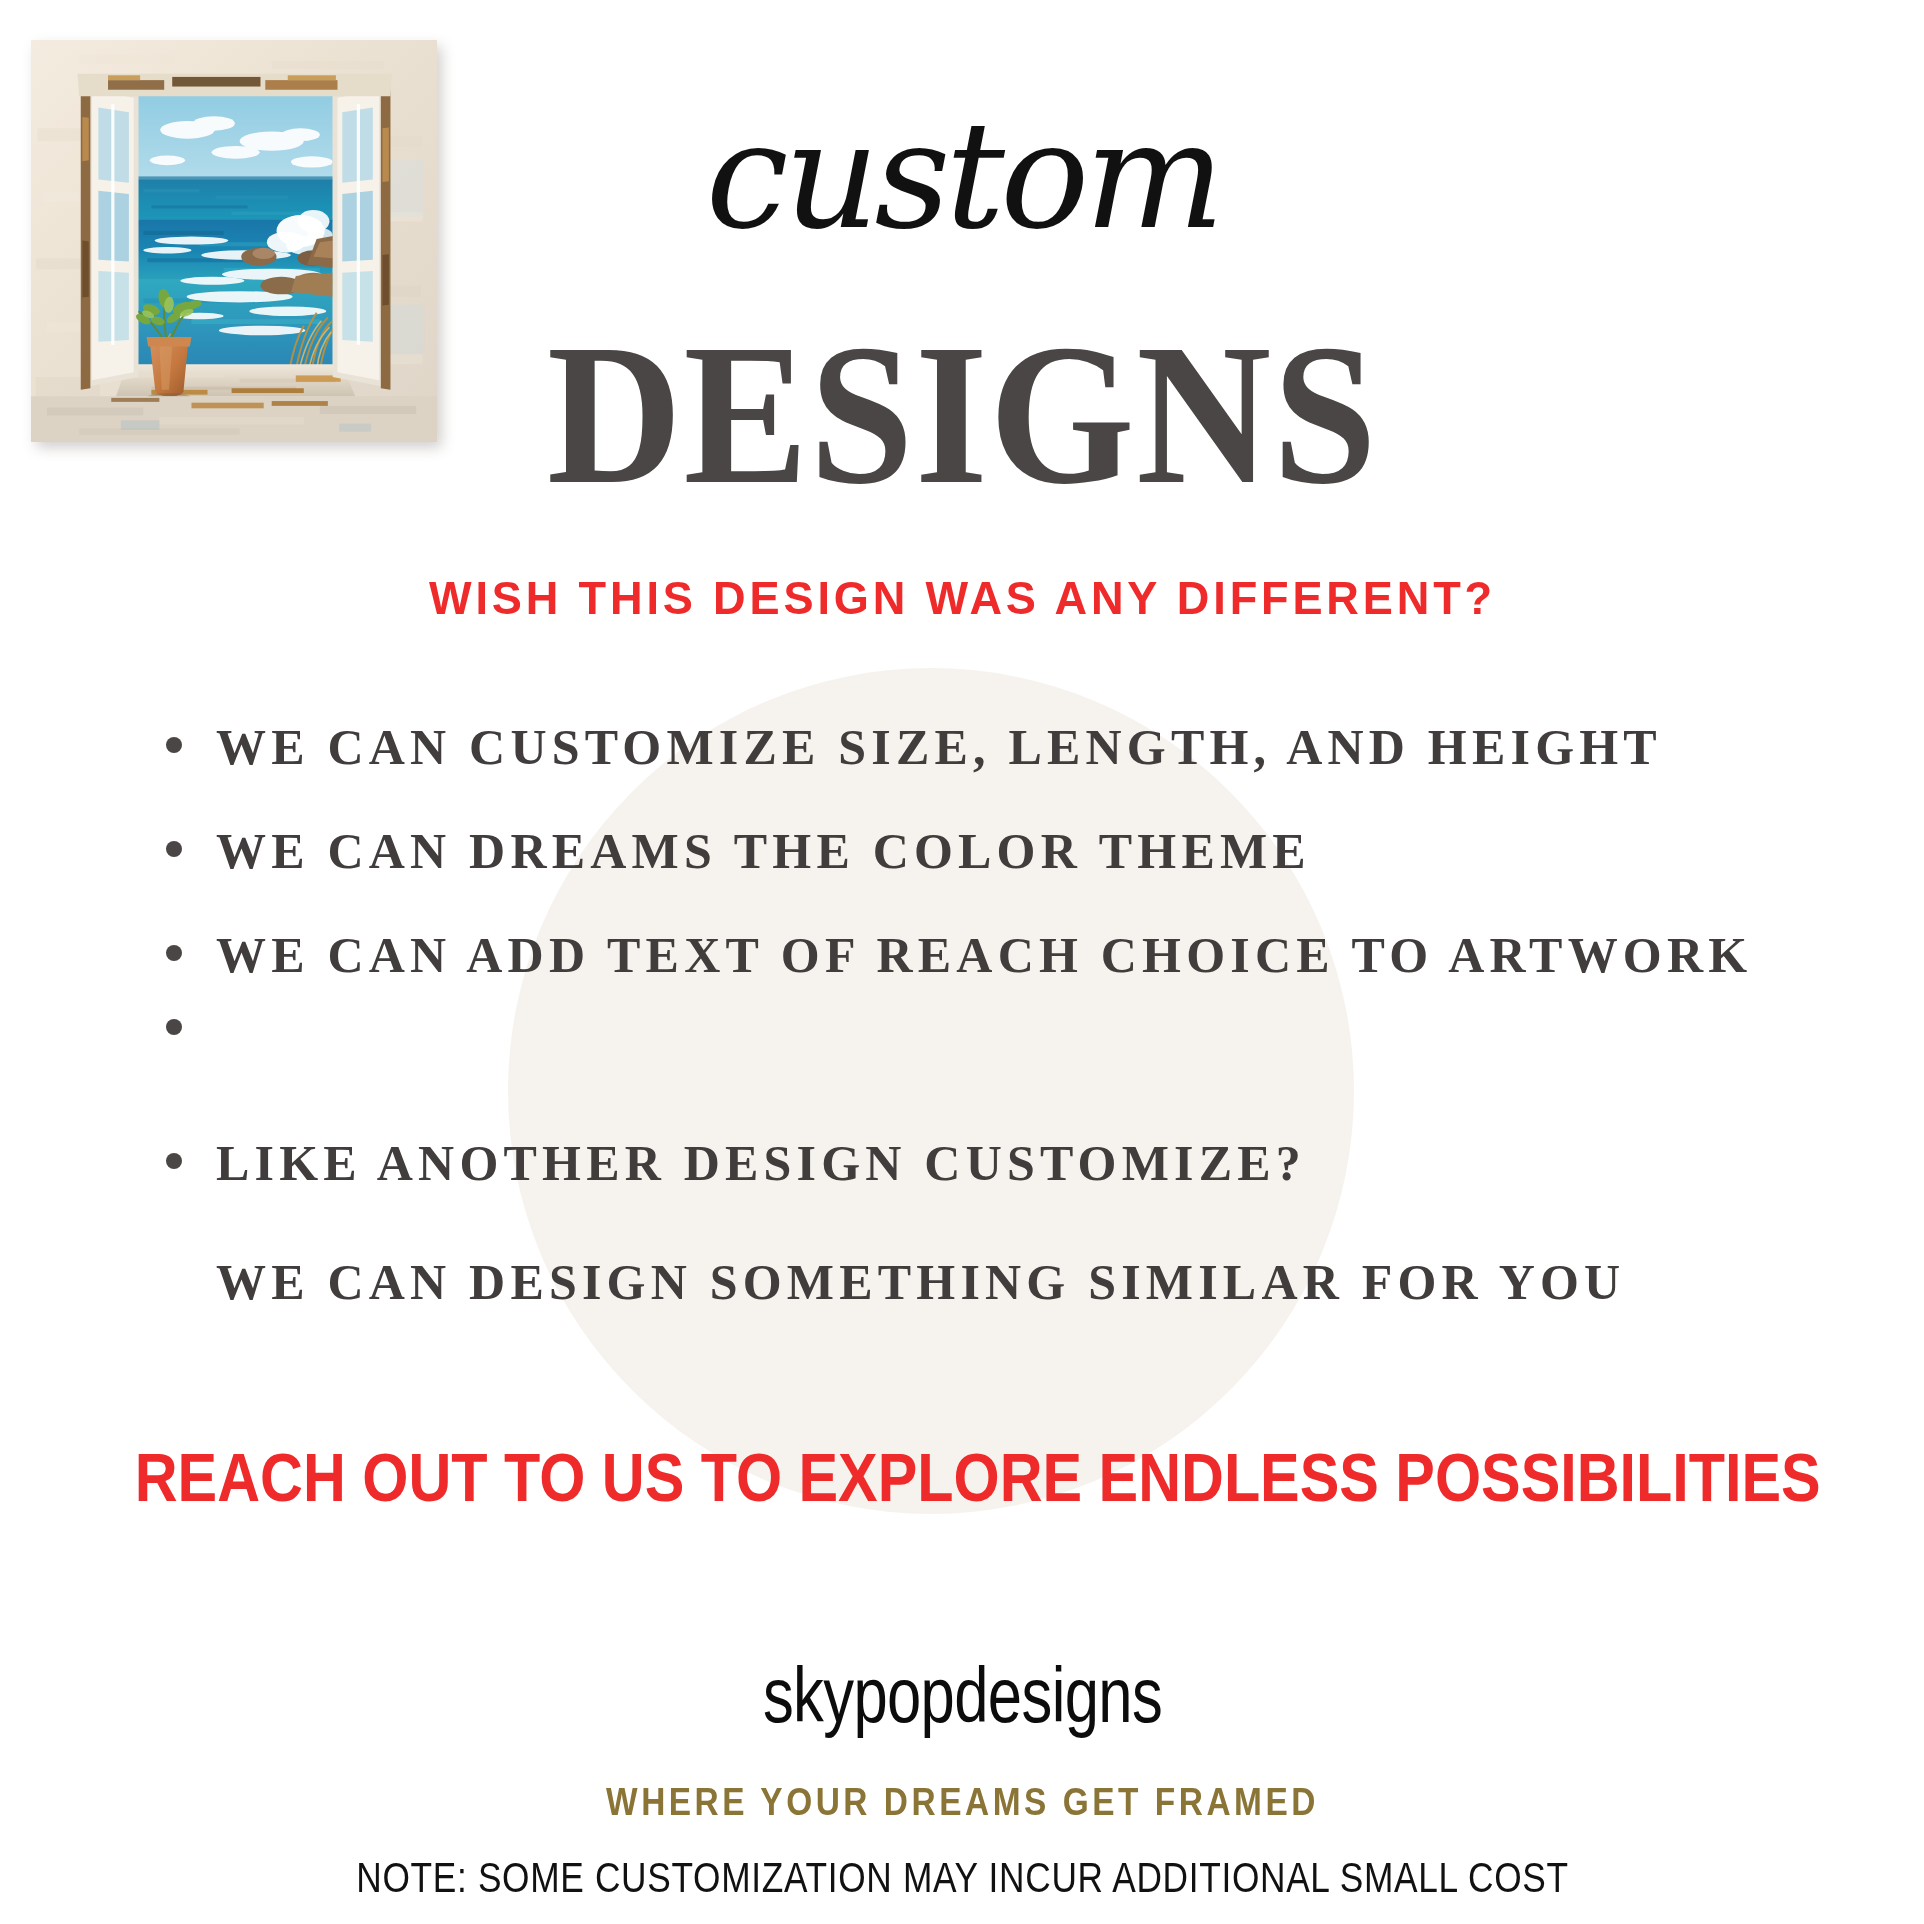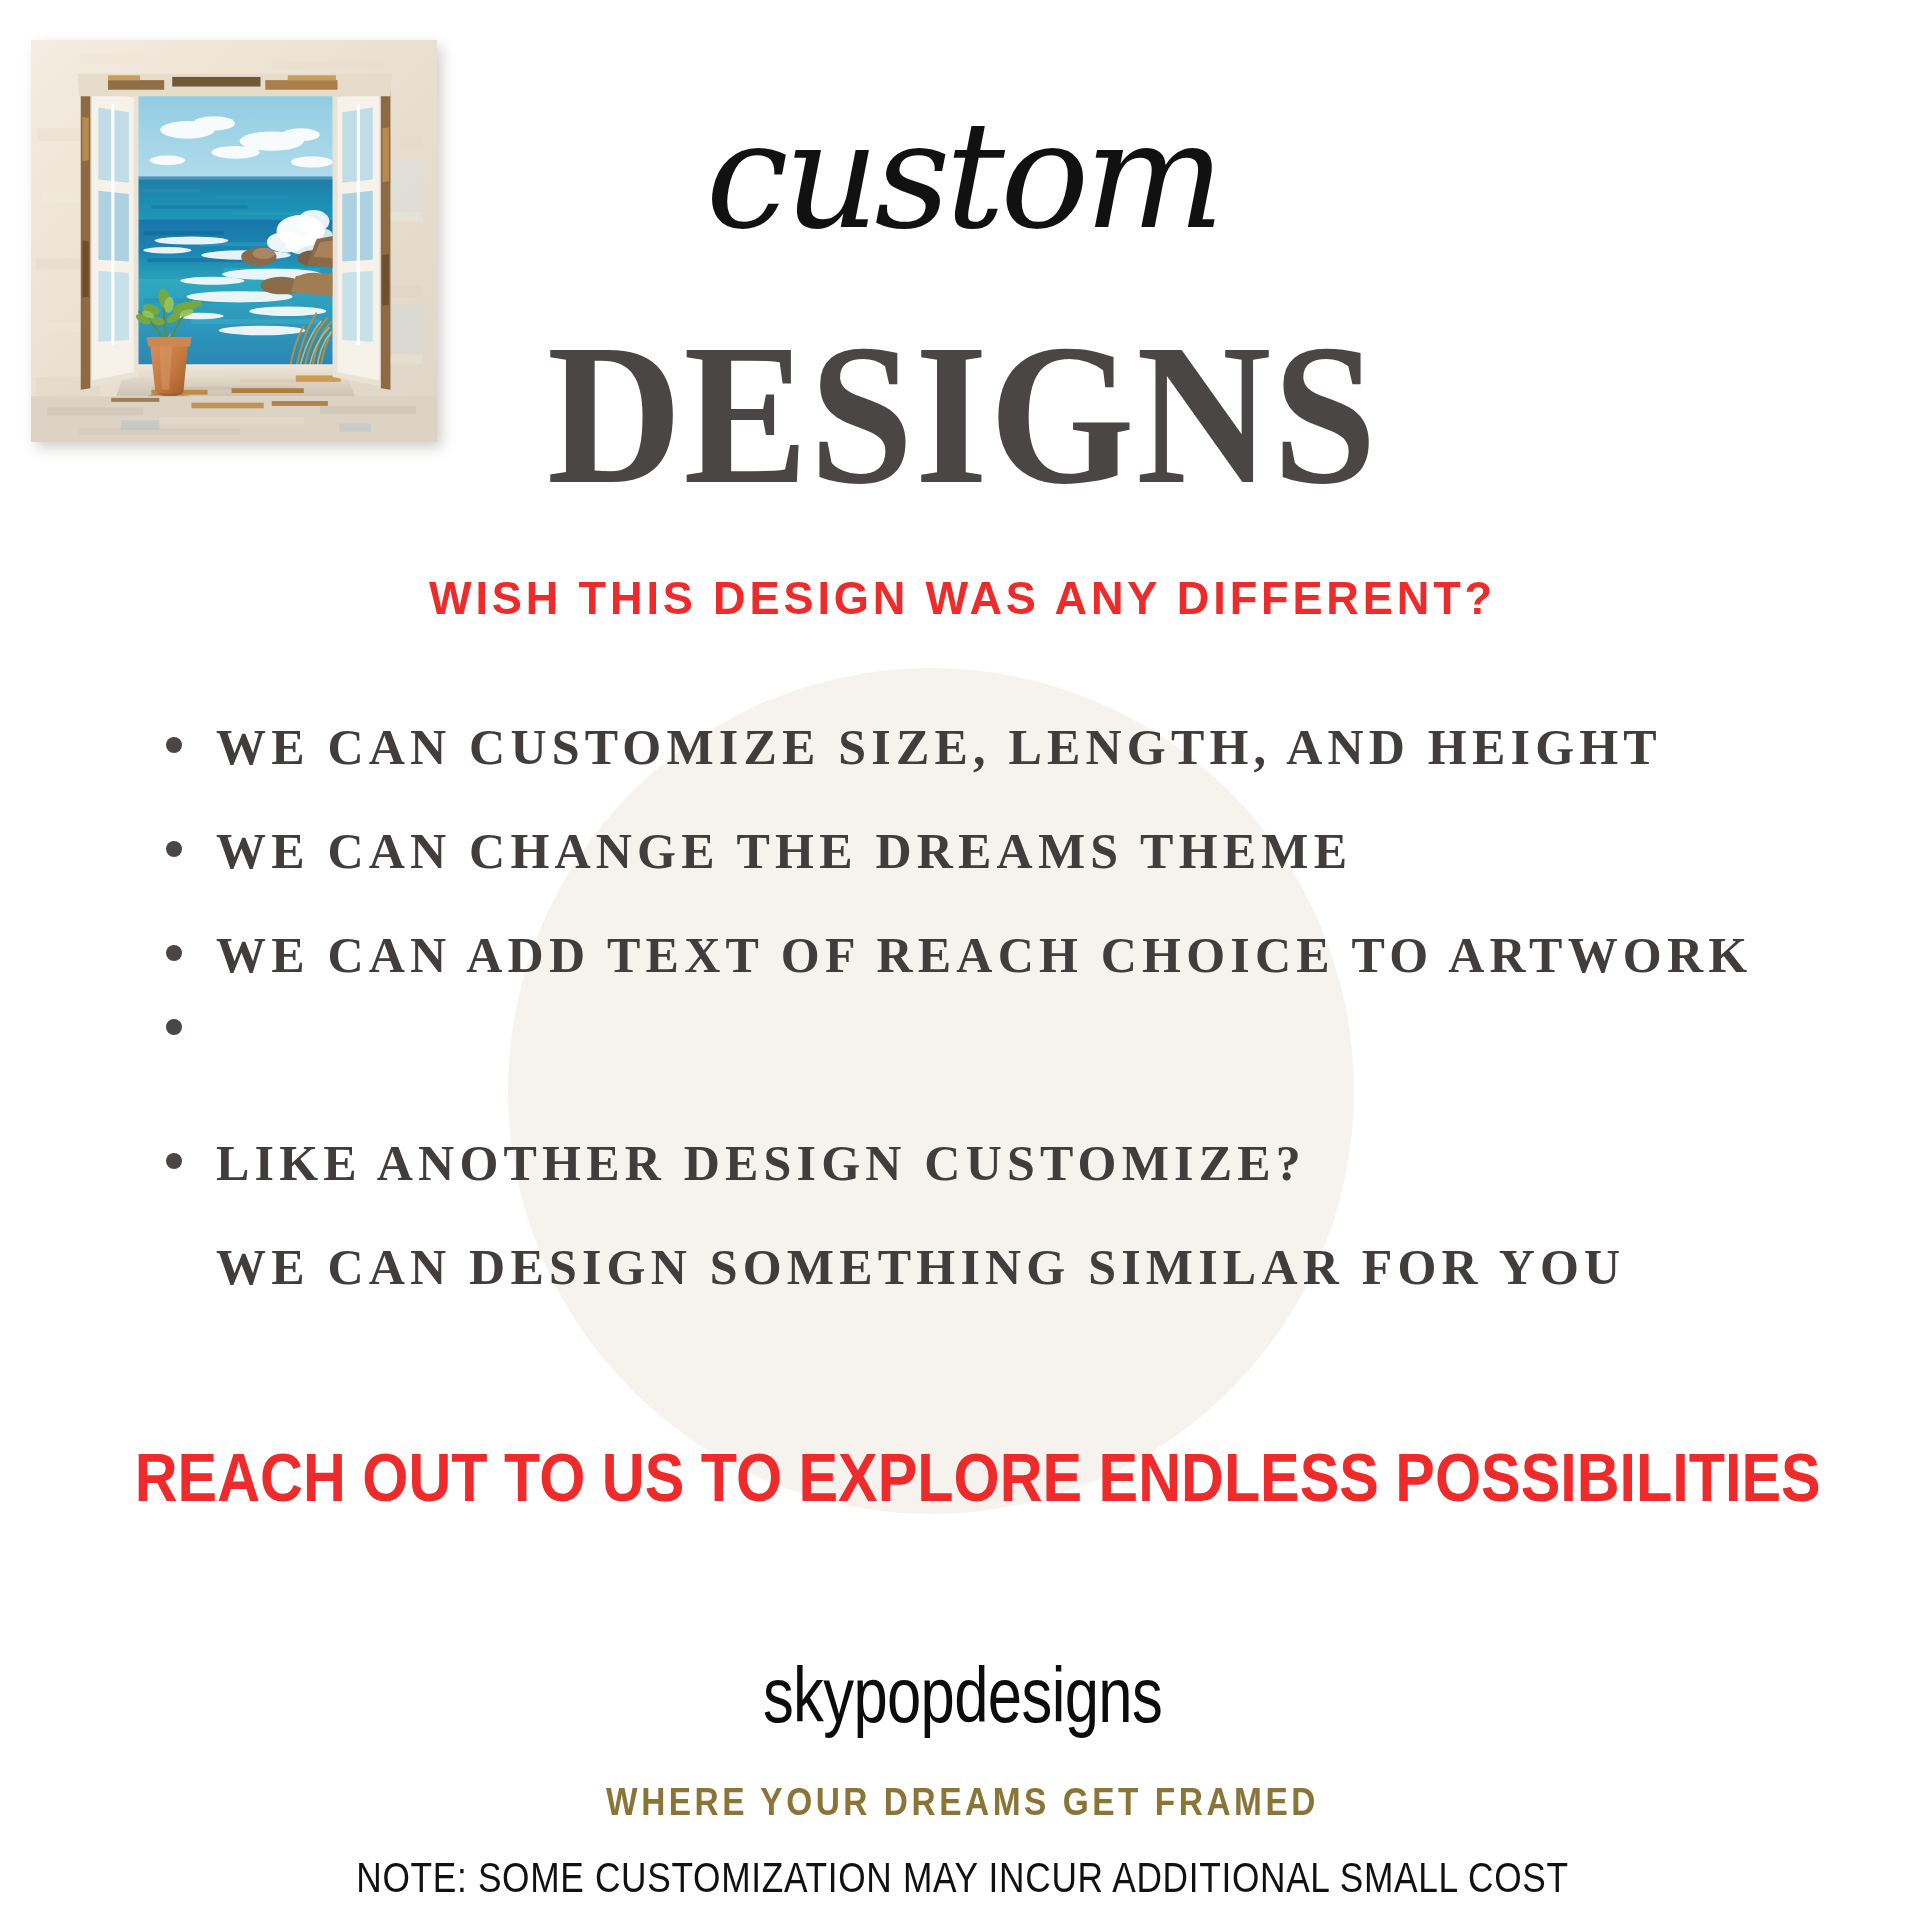--- a/index.html
+++ b/index.html
@@ -142,21 +142,21 @@
     font-family: "Liberation Serif", "DejaVu Serif", serif;
     font-weight: 700;
     font-size: 50px;
     line-height: 58px;
     color: #413d3c;
     letter-spacing: 5.2px;
     white-space: nowrap;
   }
   .continuation-row {
     display: flex;
-    align-items: flex-start;
+    align-items: center;
     height: 88px;
     padding-left: 50px;
   }
   .continuation-text {
     font-family: "Liberation Serif", "DejaVu Serif", serif;
     font-weight: 700;
     font-size: 50px;
     line-height: 58px;
     color: #413d3c;
     letter-spacing: 5.2px;
@@ -489,21 +489,21 @@
 
   <div class="subtitle">WISH  THIS  DESIGN  WAS ANY DIFFERENT?</div>
 
   <ul class="bullets">
     <li class="bullet-row">
       <span class="bullet-dot"></span>
       <span class="bullet-text">WE CAN CUSTOMIZE SIZE, LENGTH, AND HEIGHT</span>
     </li>
     <li class="bullet-row">
       <span class="bullet-dot"></span>
-      <span class="bullet-text">WE CAN CHANGE THE DREAMS THEME</span>
+      <span class="bullet-text">WE CAN DREAMS THE COLOR THEME</span>
     </li>
     <li class="bullet-row">
       <span class="bullet-dot"></span>
       <span class="bullet-text">WE CAN ADD TEXT OF REACH CHOICE TO ARTWORK</span>
     </li>
     <li class="bullet-row">
       <span class="bullet-dot"></span>
     </li>
     <li class="bullet-row">
       <span class="bullet-dot"></span>

